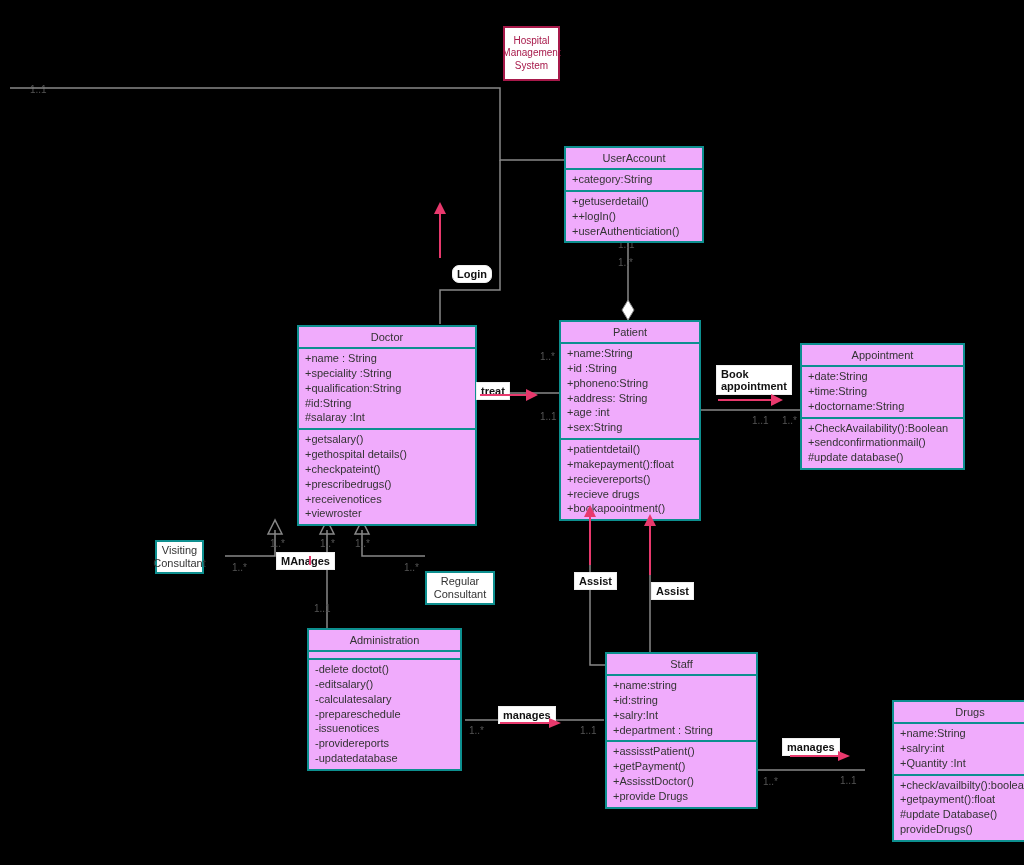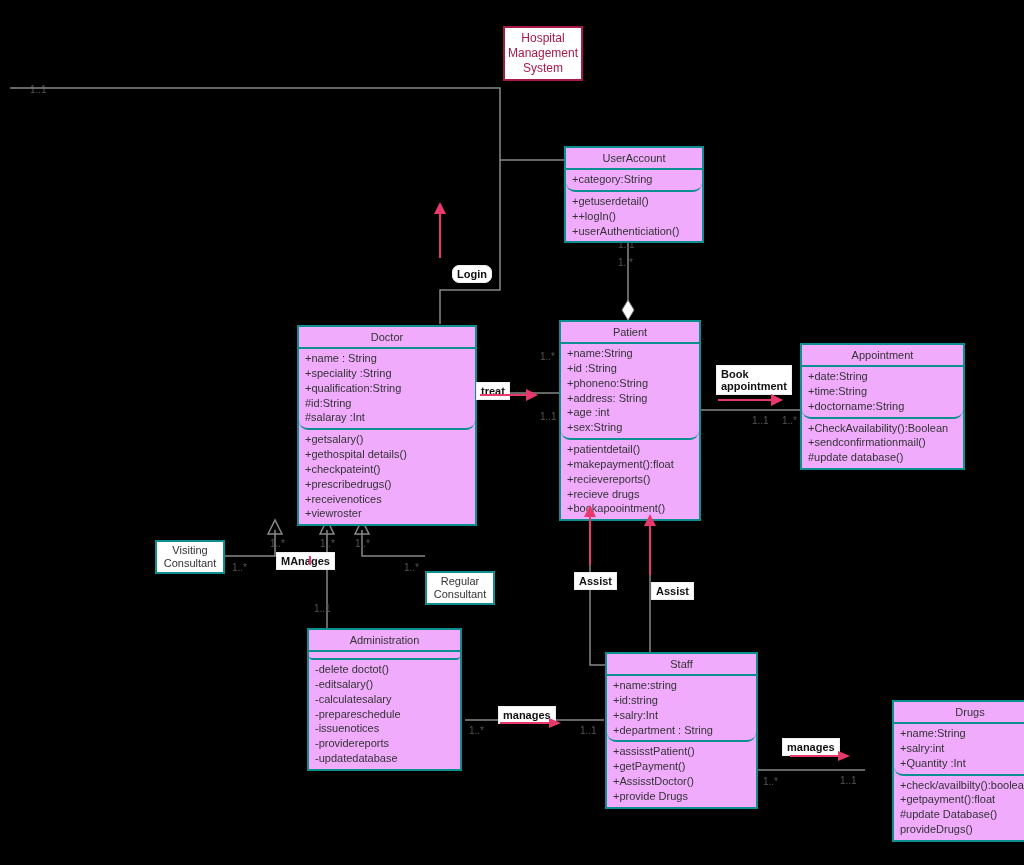--- a/index.html
+++ b/index.html
@@ -27,25 +27,25 @@
   svg.wires polygon.diamond { fill: #fff; stroke: var(--line); }
   svg.wires text { font-size: 10px; fill: #555; }
   svg.overlay { position: absolute; inset: 0; width: 1024px; height: 865px; pointer-events: none; }
   svg.overlay line { stroke: var(--pink); stroke-width: 2; }
   svg.overlay polygon { fill: var(--pink); }
 
   .title-box {
     position: absolute;
     background: #fff;
     border: 2px solid var(--magenta);
-    width: 80px; height: 55px;
+    width: 57px; height: 55px;
     display: flex; align-items: center; justify-content: center;
     text-align: center;
     color: var(--magenta);
-    font-size: 12px;
+    font-size: 10px;
     line-height: 1.25;
     padding: 4px;
   }
 
   .uml {
     position: absolute;
     background: #f0abfc;
     border: 2px solid var(--teal);
     display: flex;
     flex-direction: column;
@@ -53,21 +53,21 @@
   .uml .hdr {
     text-align: center;
     padding: 4px 6px;
     border-bottom: 2px solid var(--teal);
     font-weight: 400;
   }
   .uml .sect {
     border-bottom: 2px solid var(--teal);
     padding: 2px 10px 3px 6px;
     min-height: 8px;
-    display: flex; flex-direction: column; gap: 0; border-radius: 9px;
+    display: flex; flex-direction: column; gap: 0;
   }
   .uml .sect:last-child { border-bottom: none; }
   .uml .sect span { line-height: 1.35; white-space: nowrap; }
 
   .label {
     position: absolute;
     background: #fff;
     border: 1px solid #eee;
     padding: 2px 4px;
     font-weight: 600;
@@ -252,21 +252,21 @@
       <span>+Quantity :Int</span>
     </div>
     <div class="sect">
       <span>+check/availbilty():boolean</span>
       <span>+getpayment():float</span>
       <span>#update Database()</span>
       <span>provideDrugs()</span>
     </div>
   </div>
 
-  <div class="simple-box" style="left:155px; top:540px; width:70px; height:34px;">
+  <div class="simple-box" style="left:155px; top:540px; width:49px; height:34px;">
     <span style="white-space:pre-line;">Visiting
 Consultant</span>
   </div>
 
   <div class="simple-box" style="left:425px; top:540px; width:70px; height:34px;margin-top:31px;">
     <span style="white-space:pre-line;">Regular
 Consultant</span>
   </div>
 
   <div class="label" style="left:452px; top:265px;border-radius:7px;">Login</div>

